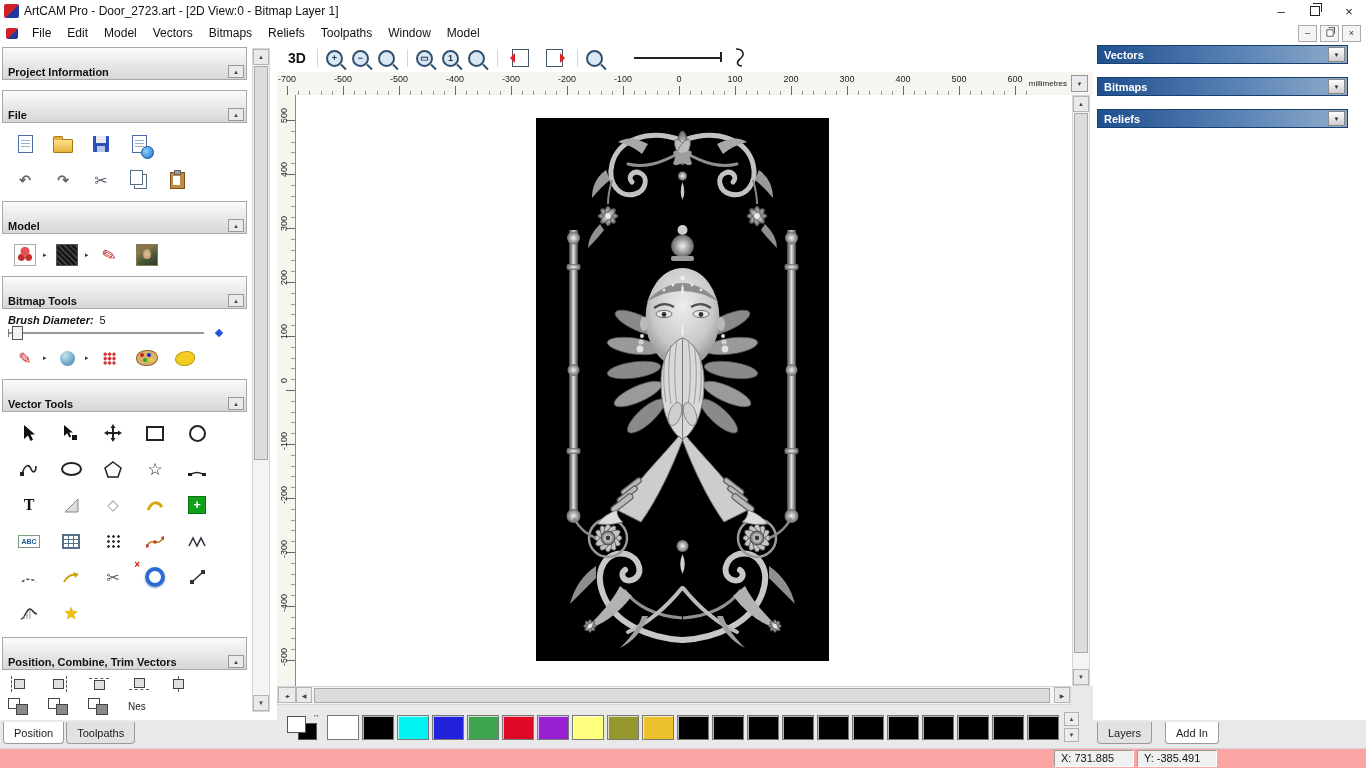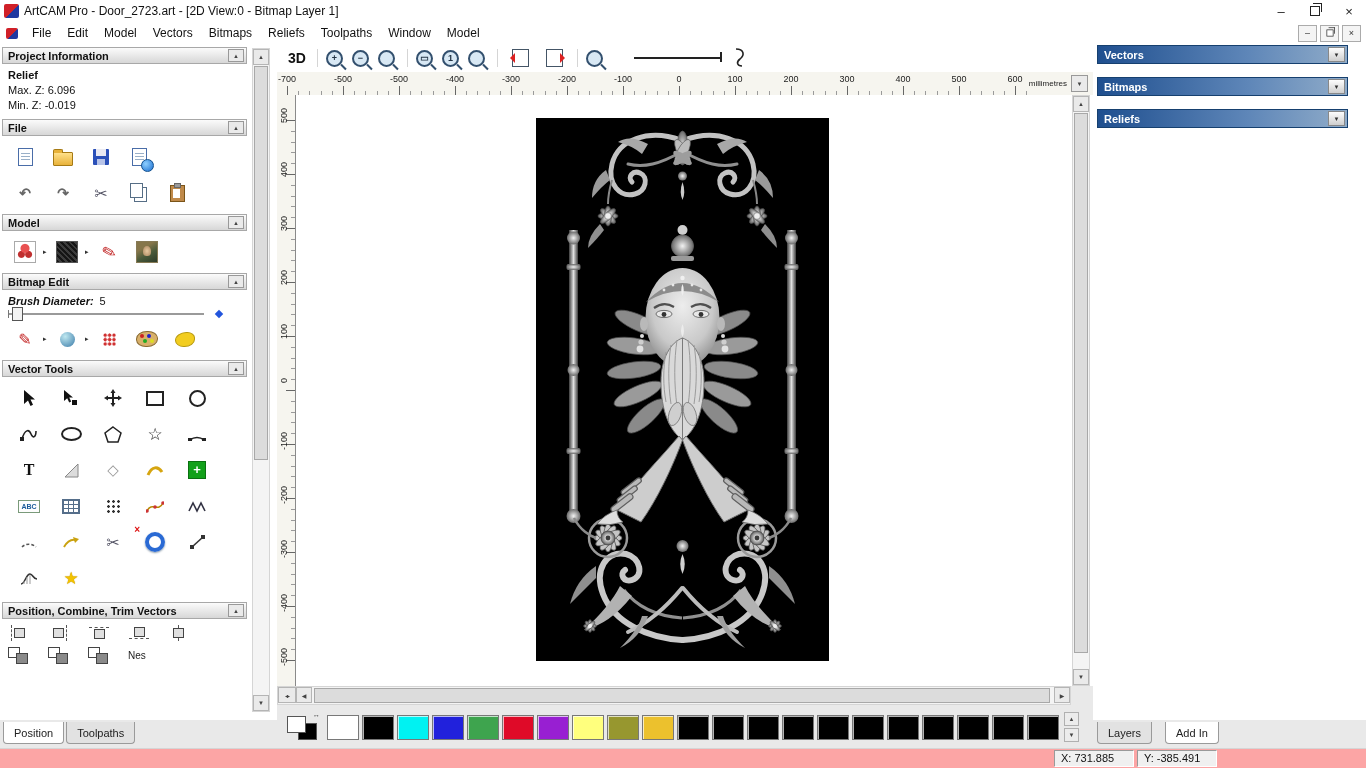--- a/index.html
+++ b/index.html
@@ -27,21 +27,21 @@
   .mdi-btns{margin-left:auto;display:flex;gap:3px;margin-right:5px}
   .mdibtn{width:17px;height:15px;border:1px solid #ababab;background:#f4f4f4;font-size:9px;
           display:flex;align-items:center;justify-content:center;color:#333}
   .mdibtn .restore-glyph{transform:scale(.7)}
 
   
   .left-panel{position:absolute;top:44px;left:0;width:277px;height:676px;background:#fff;overflow:hidden}
   .panel-inner{position:absolute;top:0;left:0;width:249px}
   .sec-header{height:15px;margin:3px 2px 3px 2px;background:linear-gradient(#fbfbfb,#d7d7d7);
               border:1px solid #a8a8a8;display:flex;align-items:center;font-size:11px;font-weight:bold;
-              padding:0 2px 0 5px}
+              padding:16px 2px 0 5px}
   .sec-btn{margin-left:auto;width:14px;height:11px;background:#eaeaea;border:1px solid #999;font-size:6px;
            display:flex;align-items:center;justify-content:center;color:#444}
   .pi-grid{display:flex;padding:1px 6px 3px 8px;line-height:15px}
   .pi-col1{width:106px}.pi-col2{flex:1}
   .pi-head{font-weight:bold}
   .icon-row{display:flex;align-items:center;padding:3px 4px 3px 8px;gap:4px}
   .tool{width:34px;height:30px;display:flex;align-items:center;justify-content:center;position:relative}
   .fly{font-size:7px;color:#333;width:6px;margin:0 -3px}
   
   .i-doc{width:13px;height:16px;background:#fff;border:1px solid #4a6da8;position:relative}
@@ -236,25 +236,20 @@
   </div>
 
   <div class="left-panel">
     <div class="panel-inner">
 
       <div class="sec-header">
         <span>Project Information</span>
         <span class="sec-btn">▲</span>
       </div>
       <div class="pi-grid">
-        <div class="pi-col2">
-          <div class="pi-head">Relief</div>
-          <div>Max. Z: 6.096</div>
-          <div>Min. Z: -0.019</div>
-        </div>
       </div>
 
       <div class="sec-header">
         <span>File</span>
         <span class="sec-btn">▲</span>
       </div>
       <div class="icon-row">
         <span class="tool">
             <span class="i-doc"></span>
           </span>
@@ -302,21 +297,21 @@
         <span class="fly">▸</span>
         <span class="tool">
             <span class="i-sculpt">✎</span>
           </span>
         <span class="tool">
             <span class="i-monalisa"></span>
           </span>
       </div>
 
       <div class="sec-header">
-        <span>Bitmap Edit</span>
+        <span>Bitmap Tools</span>
         <span class="sec-btn">▲</span>
       </div>
       <div class="brush-row">
         <span class="brush-label">Brush Diameter:</span>
         <span class="brush-val">5</span>
       </div>
       <div class="slider-row">
         <span class="slider-track">
             <span class="slider-thumb"></span>
           </span>

